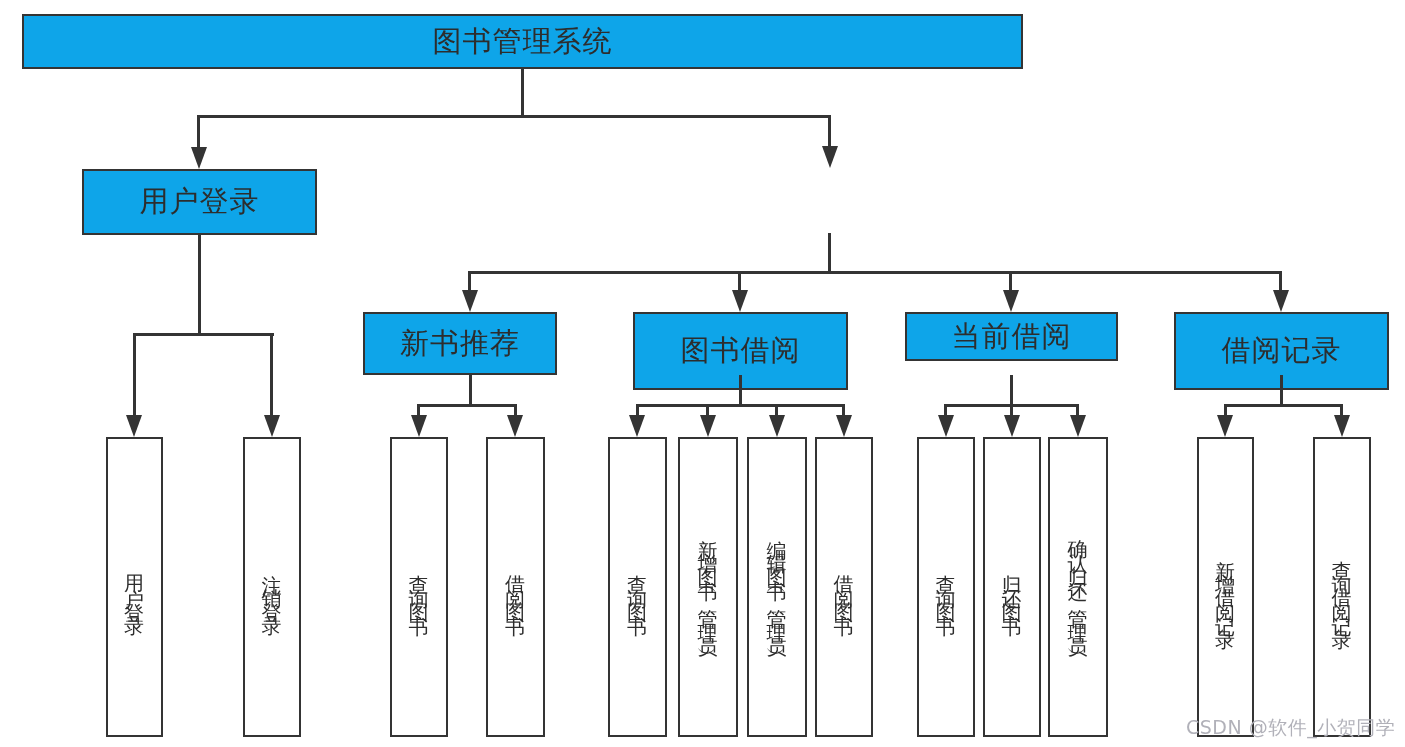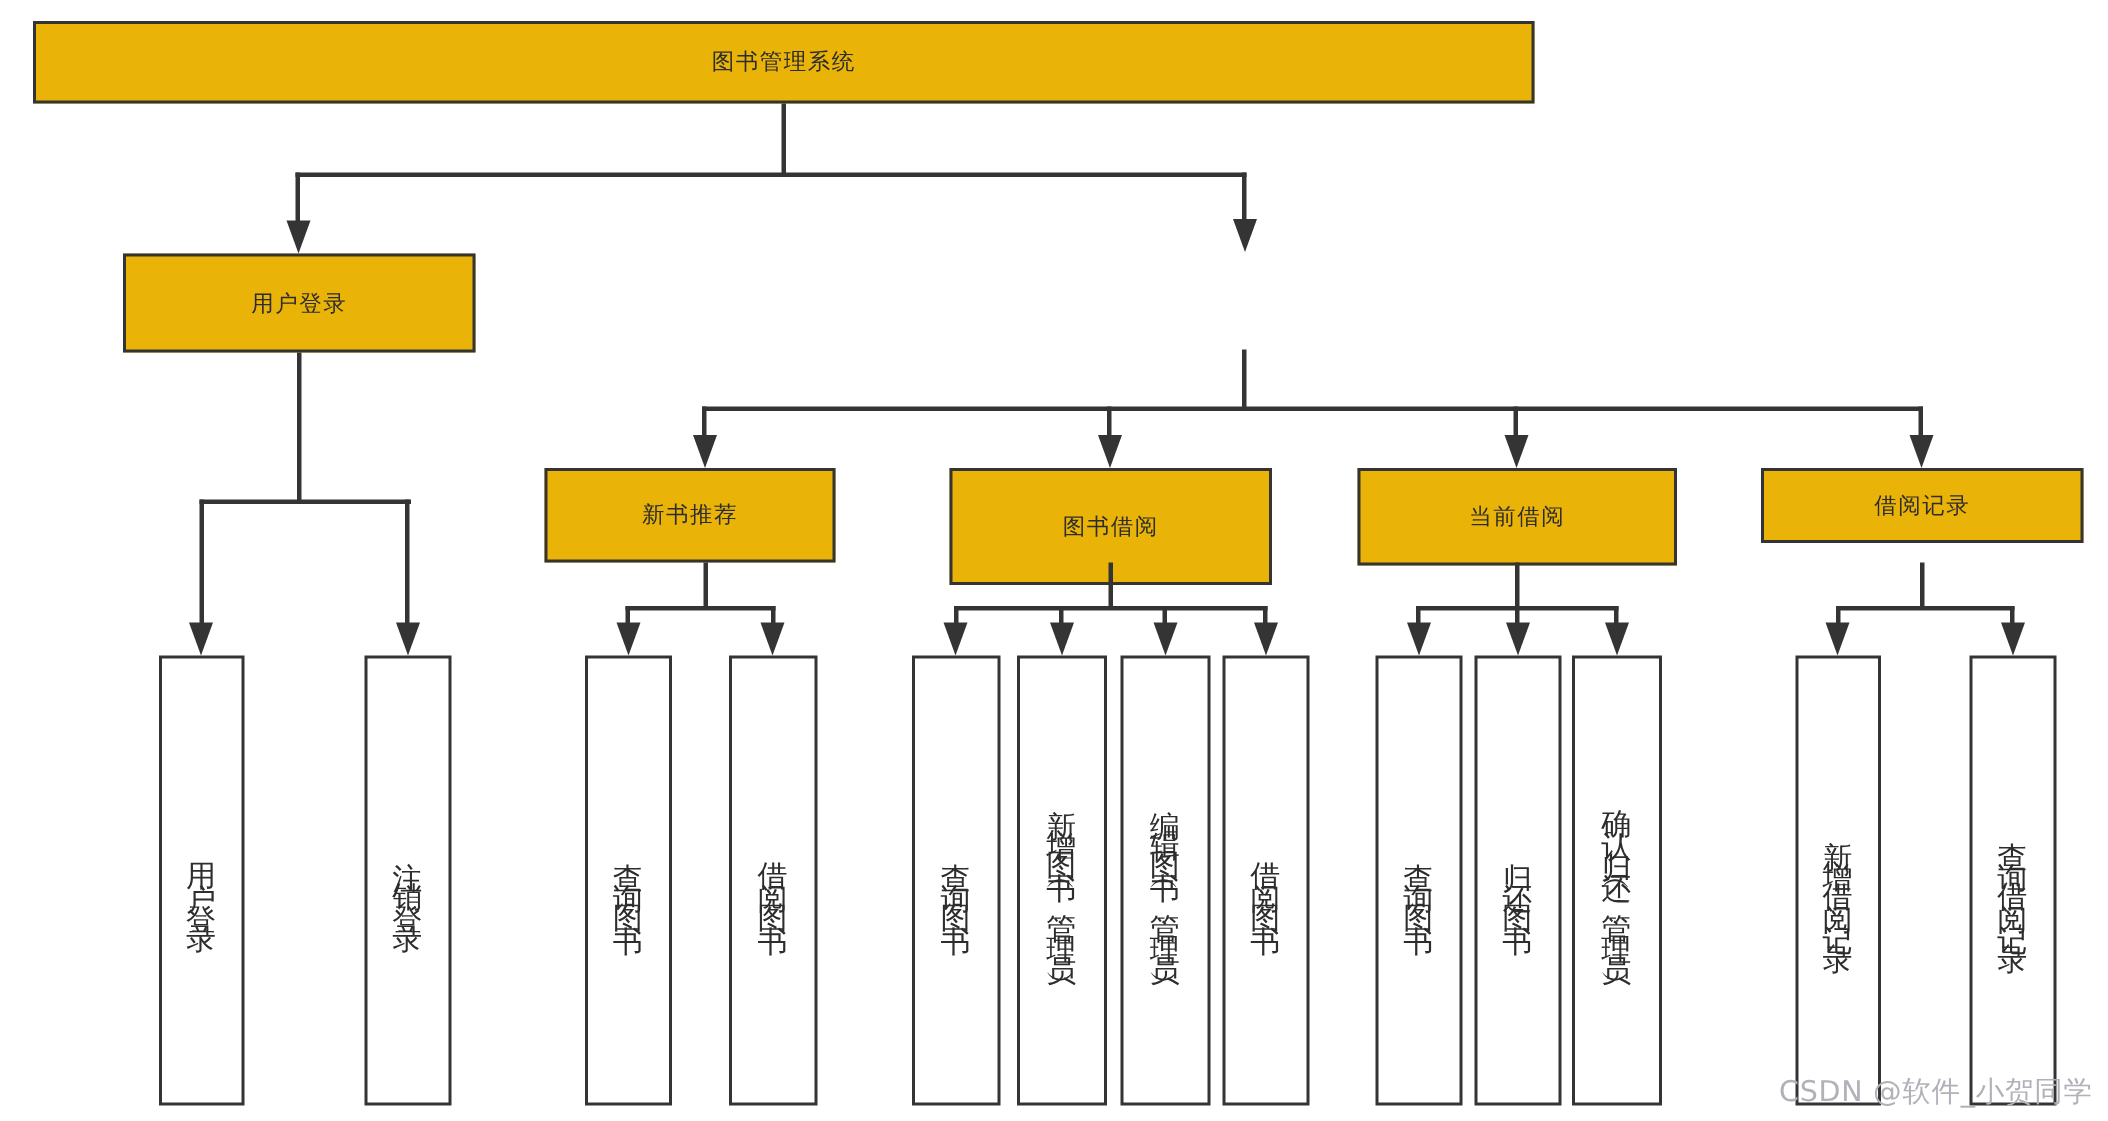--- a/index.html
+++ b/index.html
@@ -2,24 +2,24 @@
 <html><head>
 <meta charset="utf-8">
 <style>
   html,body{margin:0;padding:0;background:#ffffff}
   #canvas{
     position:relative;width:1405px;height:747px;overflow:hidden;
     background:var(--bg,#ffffff);
     font-family:"DejaVu Sans","Liberation Sans",sans-serif;
   }
   .hbox{
-    position:absolute;box-sizing:border-box;background:#eab308;
+    position:absolute;box-sizing:border-box;background:#0ea5e9;
     border:2.5px solid var(--border,#343434);
     display:flex;align-items:center;justify-content:center;
-    font-size:15px;color:var(--text,#2d2d2d);letter-spacing:1px;text-align:right;
+    font-size:29px;color:var(--text,#2d2d2d);letter-spacing:1px;text-align:right;
   }
   .vbox{
     position:absolute;box-sizing:border-box;background:#ffffff;
     border:2.5px solid var(--border,#343434);height:300px;top:437px;
     display:flex;align-items:center;justify-content:center;
   }
   .vtext{
     writing-mode:vertical-rl;text-orientation:mixed;white-space:nowrap;
     font-size:20px;letter-spacing:14px;line-height:1;color:var(--text,#2d2d2d);
   }
@@ -37,22 +37,22 @@
 <body>
 
 <div id="canvas" style="--line: #343434; --border: #343434; --text: #2d2d2d; --wm: #b1b1b9; --bg: #ffffff;">
 
   <div class="hbox" style="left:22px;top:14px;width:1001px;height:55px">图书管理系统</div>
 
   <div class="hbox" style="left:82px;top:169px;width:235px;height:66px">用户登录</div>
 
   <div class="hbox" style="left:363px;top:312px;width:194px;height:63px">新书推荐</div>
   <div class="hbox" style="left:633px;top:312px;width:215px;height:78px">图书借阅</div>
-  <div class="hbox" style="left:905px;top:312px;width:213px;height:65px">当前借阅</div>
-  <div class="hbox" style="left:1174px;top:312px;width:215px;height:50px">借阅记录</div>
+  <div class="hbox" style="left:905px;top:312px;width:213px;height:49px">当前借阅</div>
+  <div class="hbox" style="left:1174px;top:312px;width:215px;height:78px">借阅记录</div>
 
   <div class="vbox" style="left:106px;width:57px">
     <span class="vtext">用户登录</span>
     </div>
   <div class="vbox" style="left:243px;width:58px">
     <span class="vtext">注销登录</span>
     </div>
 
   <div class="vbox" style="left:390px;width:58px">
     <span class="vtext">查询图书</span>

